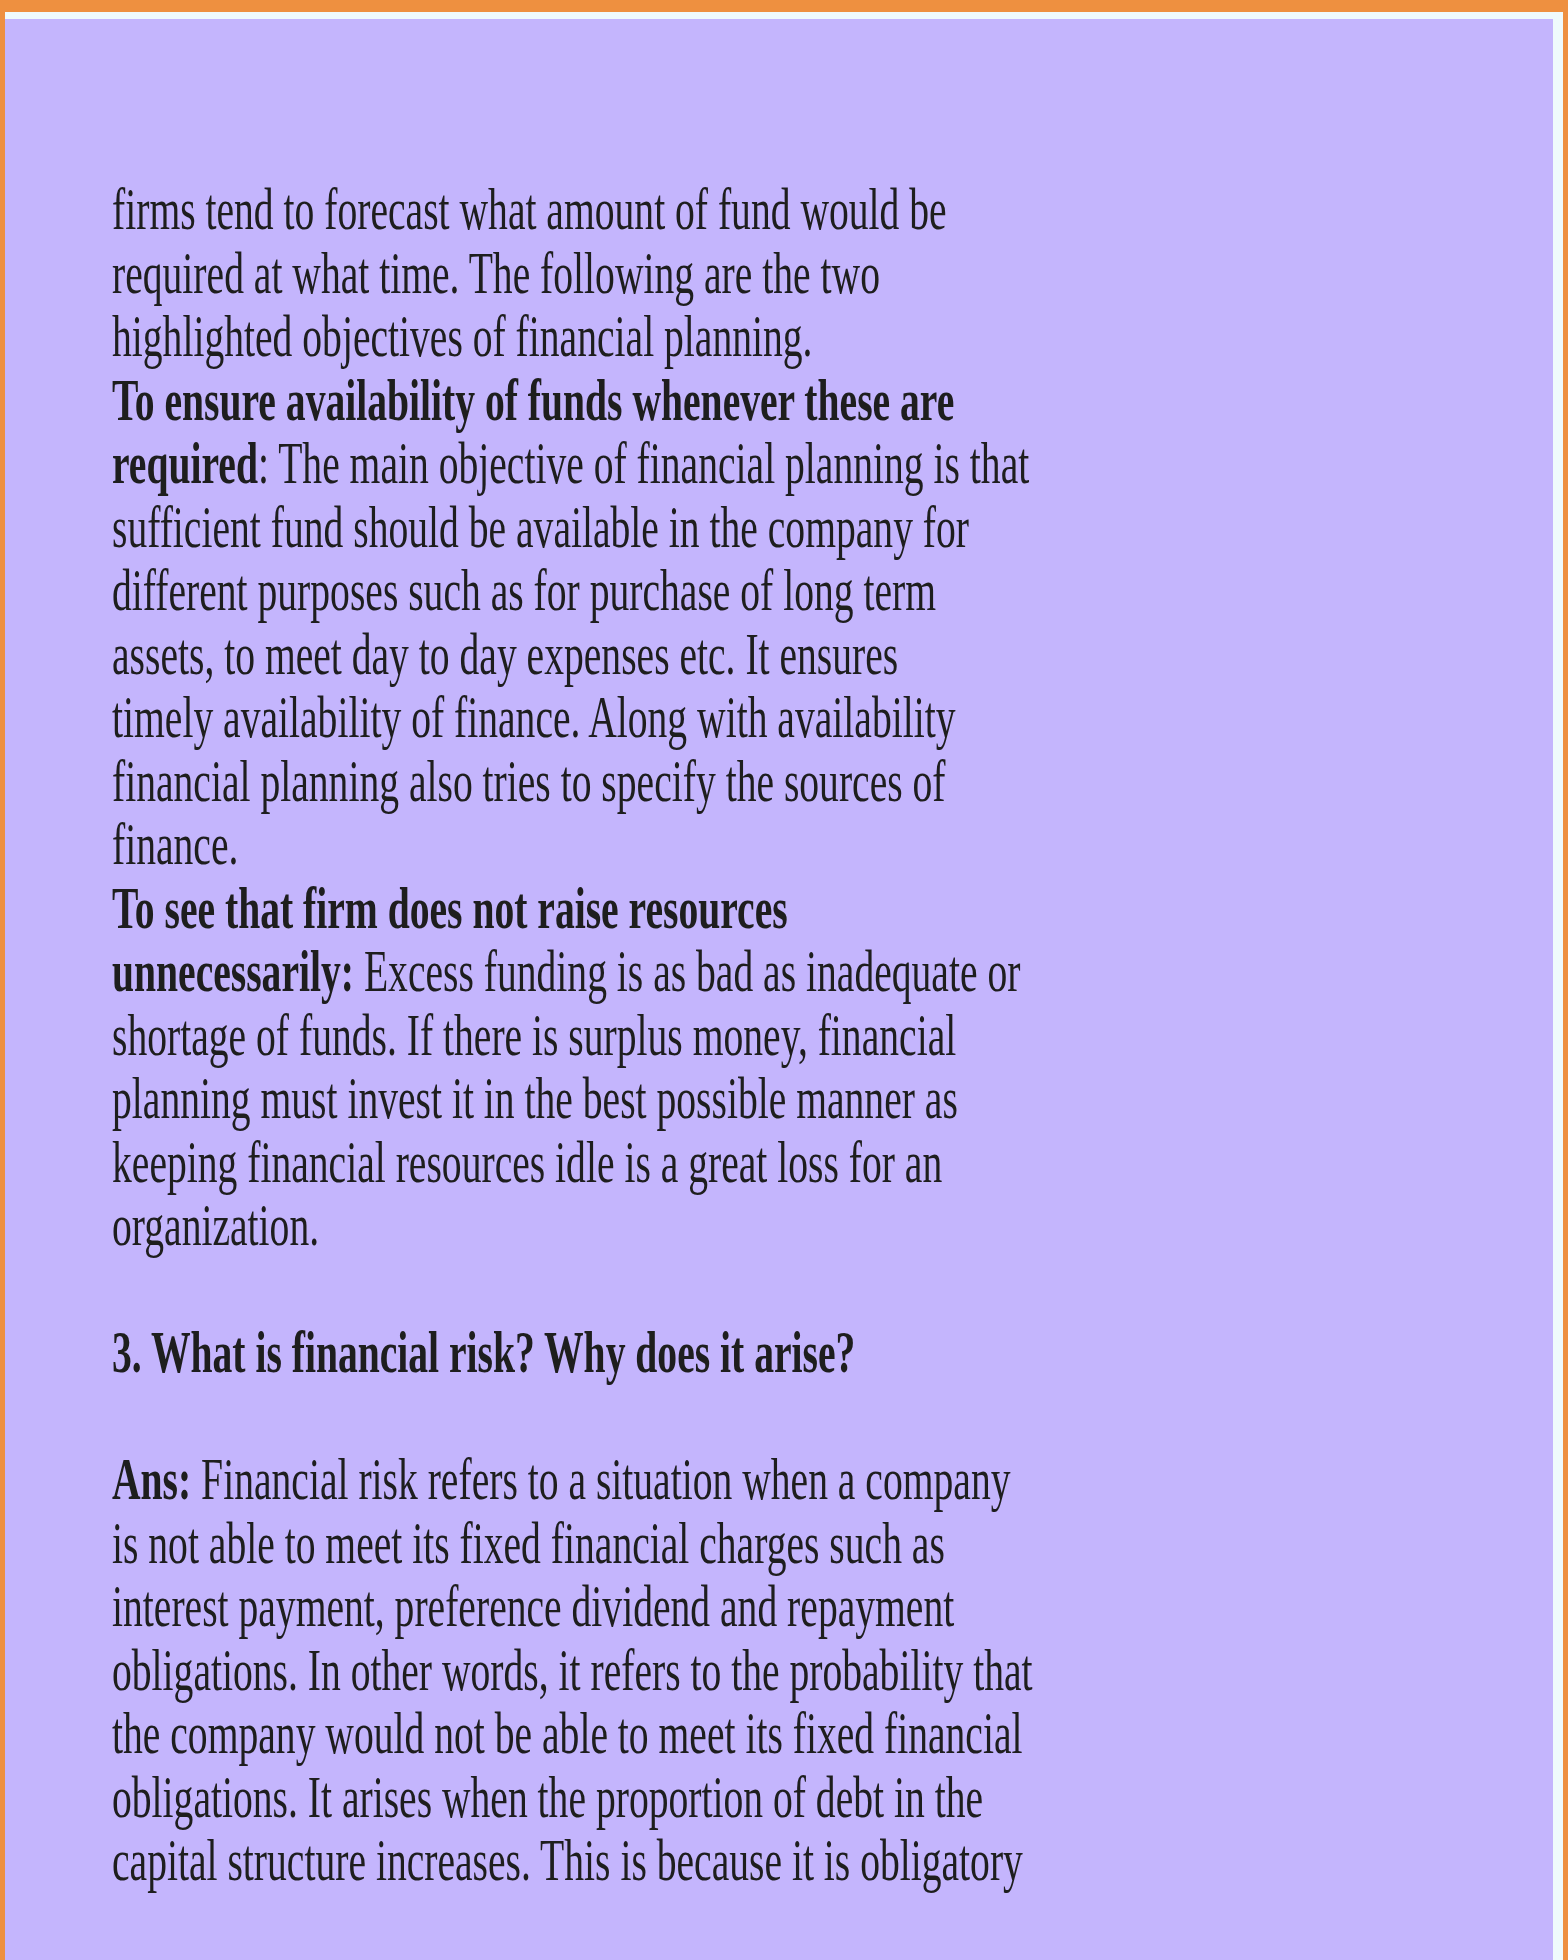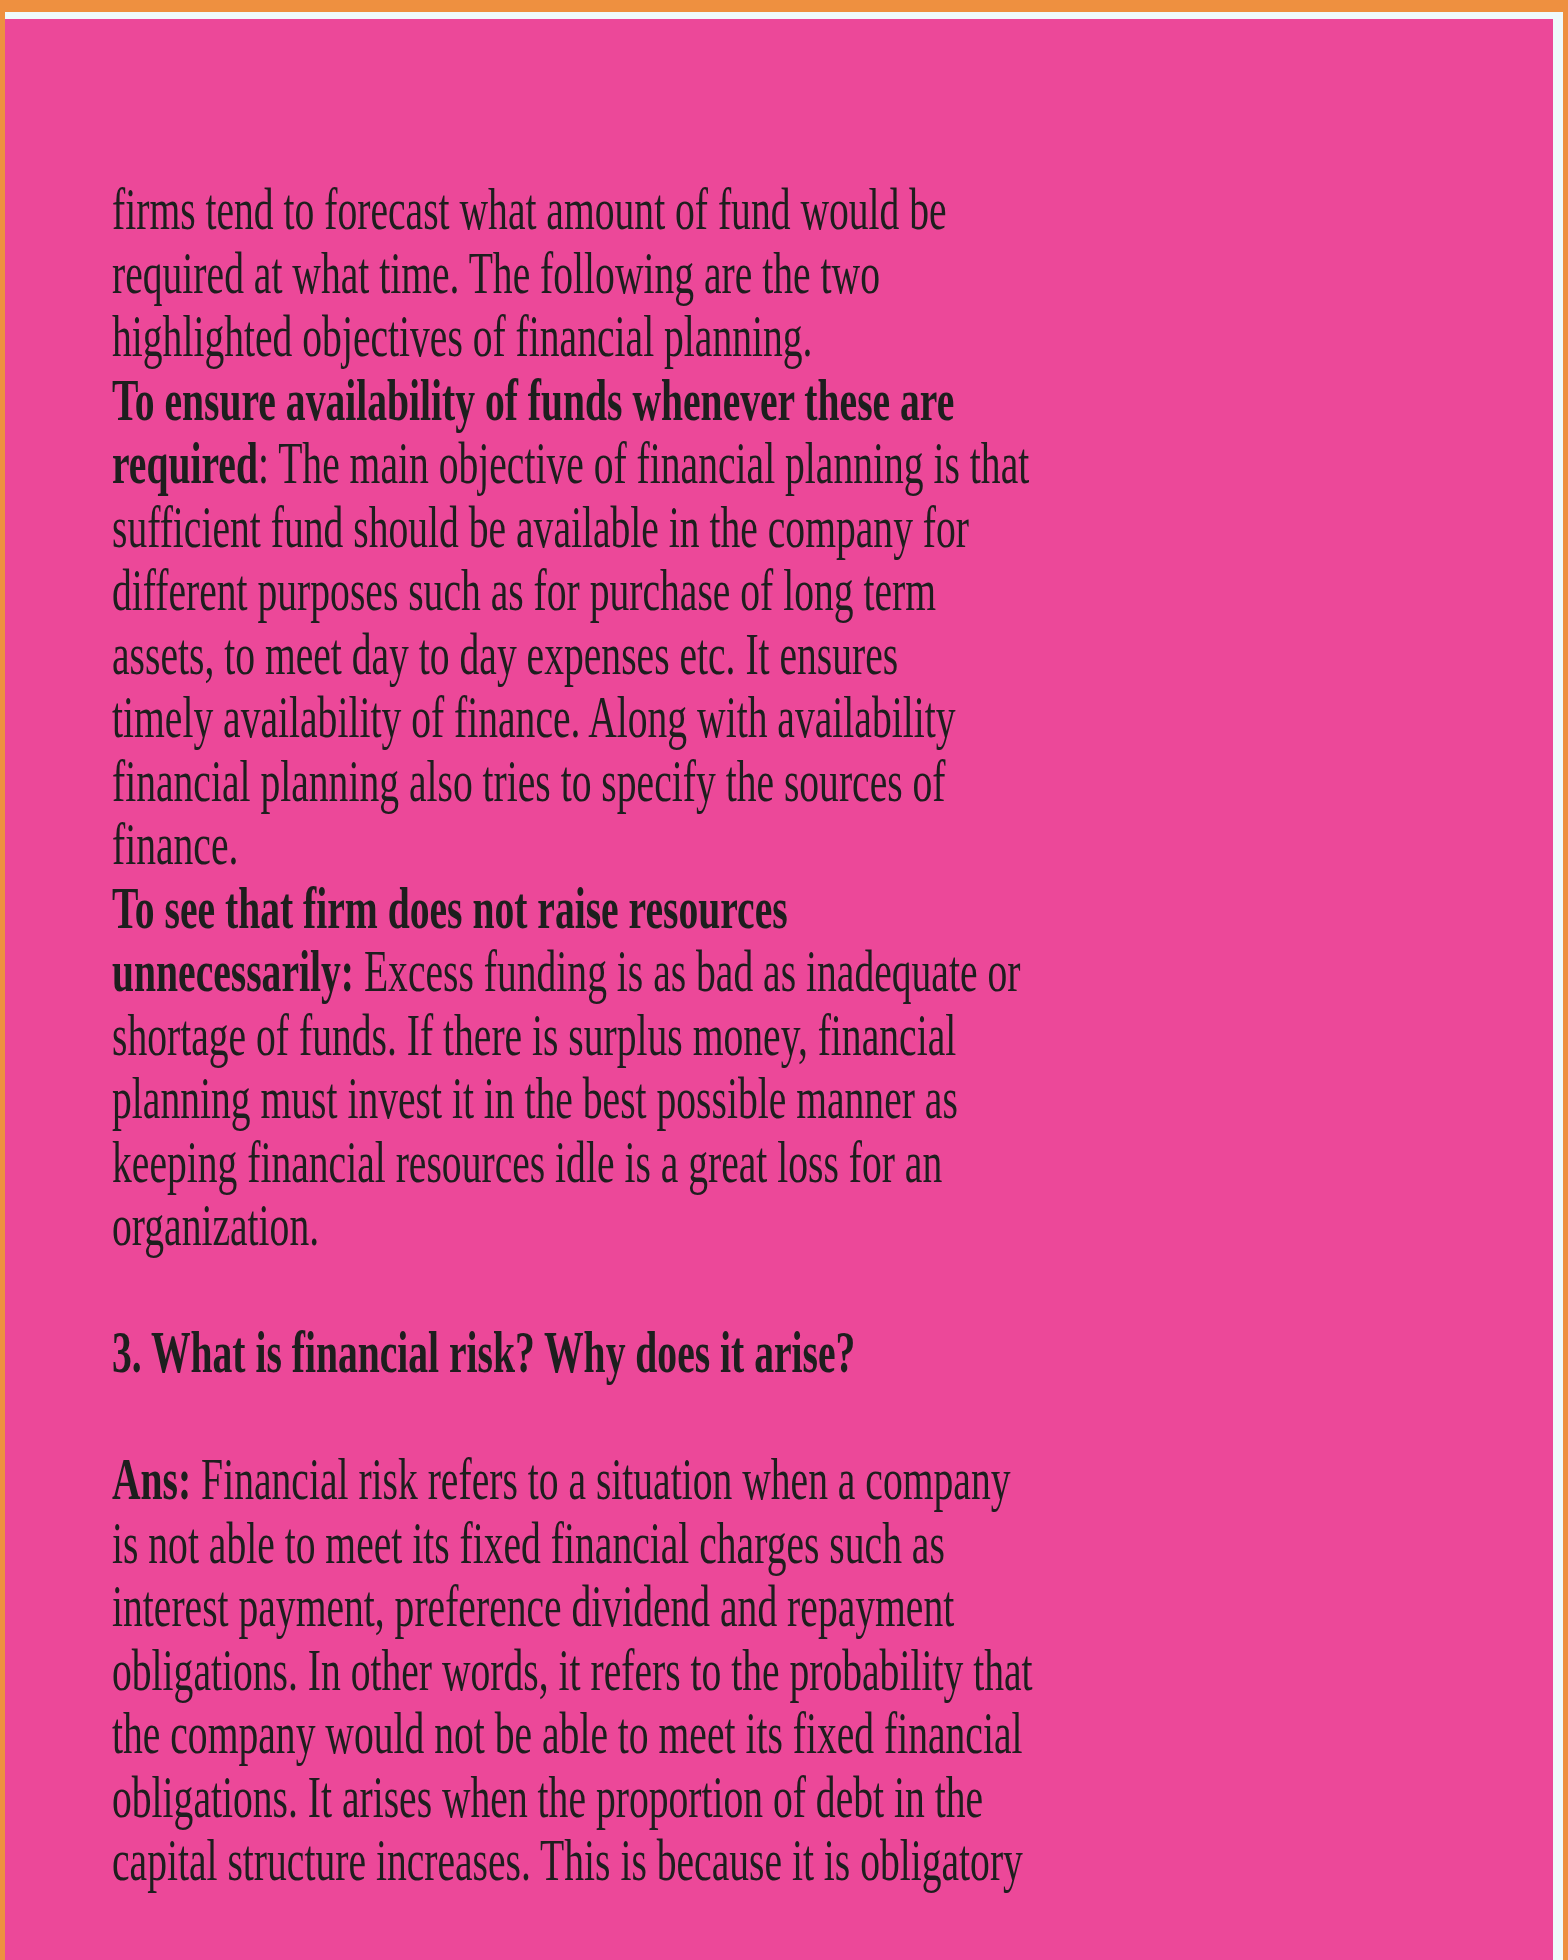--- a/index.html
+++ b/index.html
@@ -10,21 +10,21 @@
   body {
     width: 1568px;
     height: 1960px;
     position: relative;
     overflow: hidden;
     font-family: "Liberation Serif", "DejaVu Serif", serif;
   }
   .page {
     position: absolute;
     inset: 0;
-    background: #ec4899;
+    background: #c4b5fd;
   }
   .border-top {
     position: absolute;
     left: 0; top: 0;
     width: 1568px; height: 12px;
     background: #EE9040;
   }
   .border-left {
     position: absolute;
     left: 0; top: 0;

